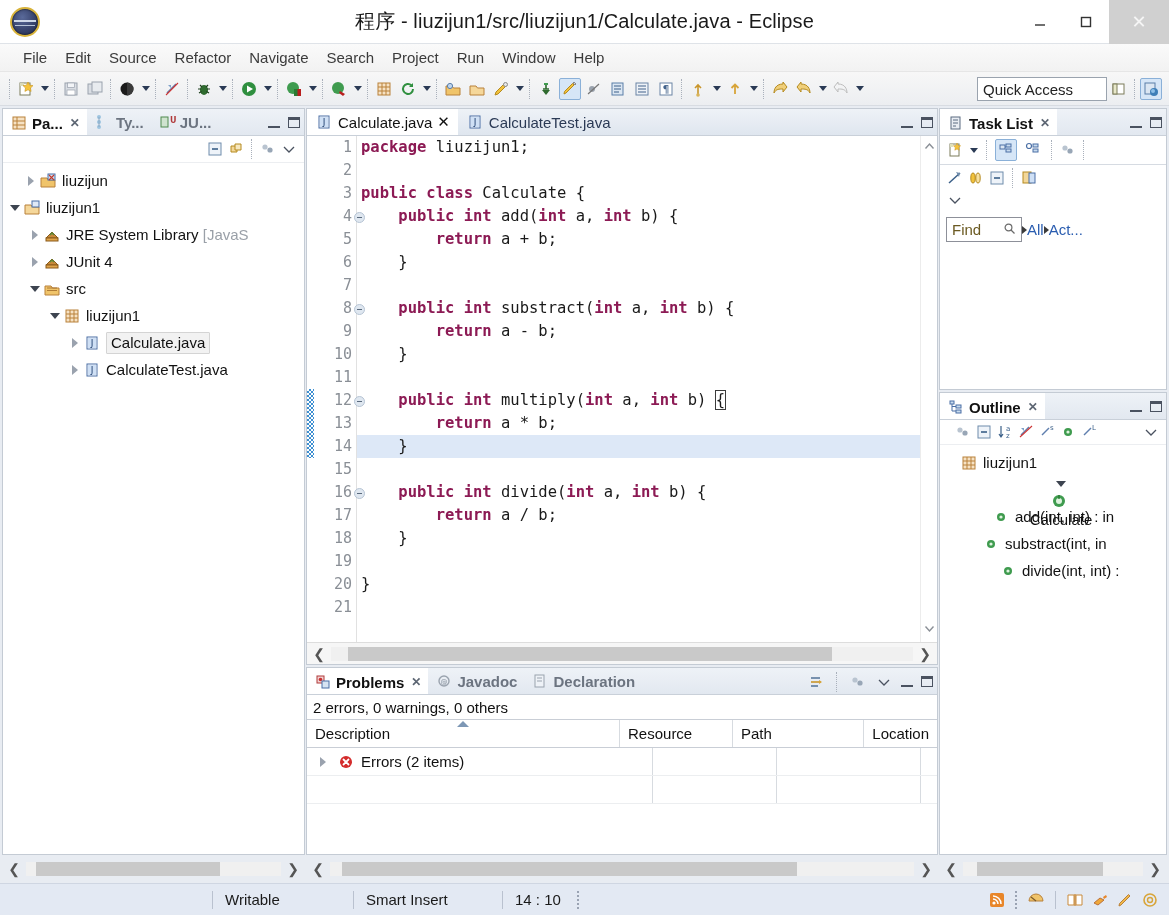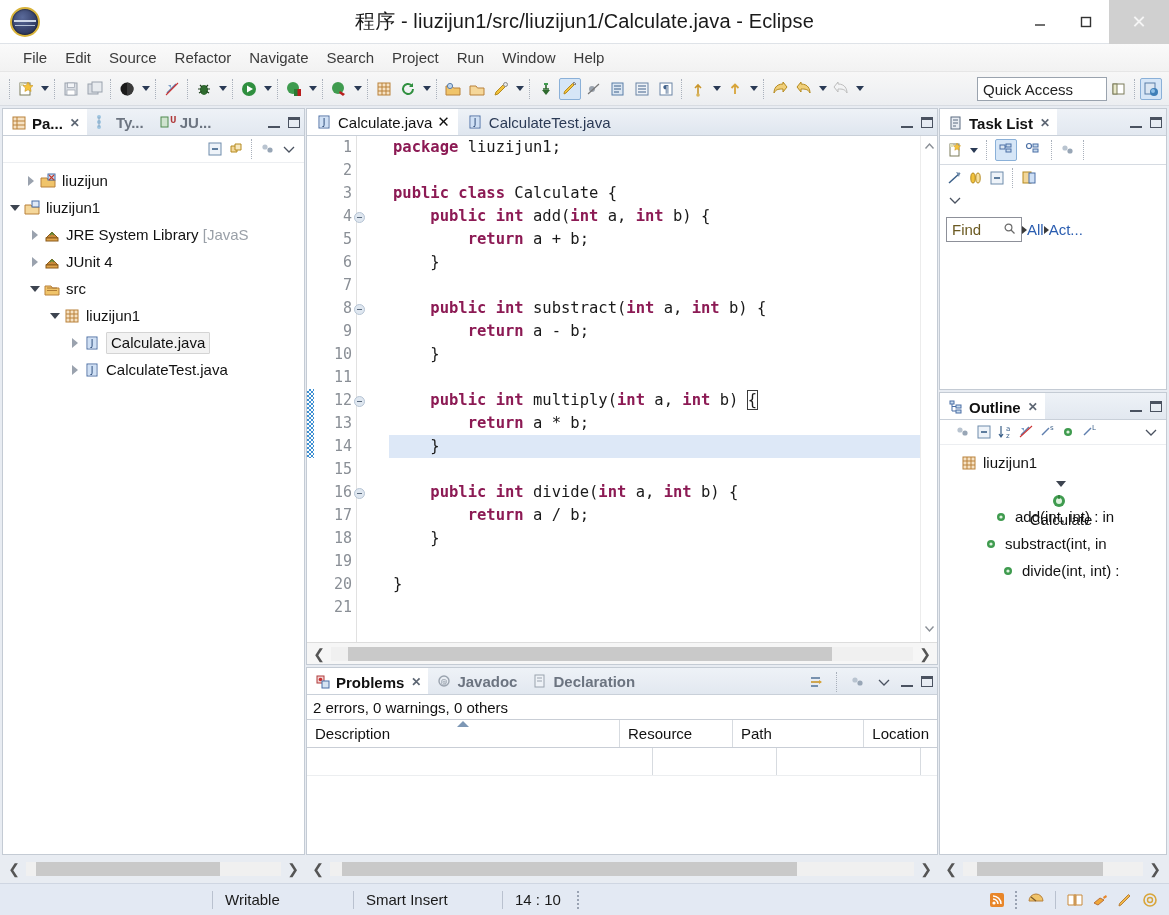--- a/index.html
+++ b/index.html
@@ -184,21 +184,21 @@
     position: absolute; right: -9px; top: 7px; width: 11px; height: 11px;
     border-radius: 50%; background: #dfe7f0; border: 1px solid #b6c4d4;
   }
   .fold:after {
     content:""; position:absolute; left:2px; right:2px; top:4px; height:1px; background:#5a6a7d;
   }
   .code {
     flex: 1 1 auto; position: relative; overflow: hidden;
     font-family: "DejaVu Sans Mono", monospace; font-size: 15.5px;
   }
-  .cl { height: 23px; line-height: 23px; white-space: pre; padding-left: 4px; margin-left: 32px; }
+  .cl { height: 23px; line-height: 23px; white-space: pre; padding-left: 4px; }
   .cl.hl { background: #dde8f7; }
   .kw { color: #8c1a54; font-weight: bold; }
   .pl { color: #1a1a1a; }
   .brk { outline: 1px solid #3b3b3b; }
   .vscroll {
     position: absolute; right: 0; top: 0; bottom: 0; width: 17px; background: #fff;
     border-left: 1px solid #ececec; display: flex; flex-direction: column; justify-content: space-between;
     align-items: center; padding: 3px 0;
   }
   .hscroll {
@@ -831,20 +831,35 @@
           <div class="pcell" style="width:452px;position:relative;">
             <span class="sort-arrow"></span>
             <span>Description</span>
           </div>
           <div class="pcell" style="width:158px;">Resource</div>
           <div class="pcell" style="width:185px;">Path</div>
           <div class="pcell" style="flex:1 1 auto;border-right:none;">Location</div>
         </div>
 
         <div>
+          <div class="prow">
+            <div class="pcell" style="width:452px;gap:6px;">
+              <span class="twist closed"></span>
+              <span>
+                <svg class="ico" viewBox="0 0 18 18">
+                    <circle cx="9" cy="9" r="6" fill="#d42c2c"></circle>
+                    <path d="M6 6 l6 6 M12 6 l-6 6" stroke="#fff" stroke-width="1.8"></path>
+                  </svg>
+              </span>
+              <span>Errors (2 items)</span>
+            </div>
+            <div class="pcell" style="width:158px;"></div>
+            <div class="pcell" style="width:185px;"></div>
+            <div class="pcell" style="flex:1 1 auto;border-right:none;"></div>
+          </div>
           <div class="prow empty">
             <div class="pcell" style="width:452px;"></div>
             <div class="pcell" style="width:158px;"></div>
             <div class="pcell" style="width:185px;"></div>
             <div class="pcell" style="flex:1 1 auto;border-right:none;"></div>
           </div>
         </div>
       </div>
 
       <div class="bottom-scroll">

